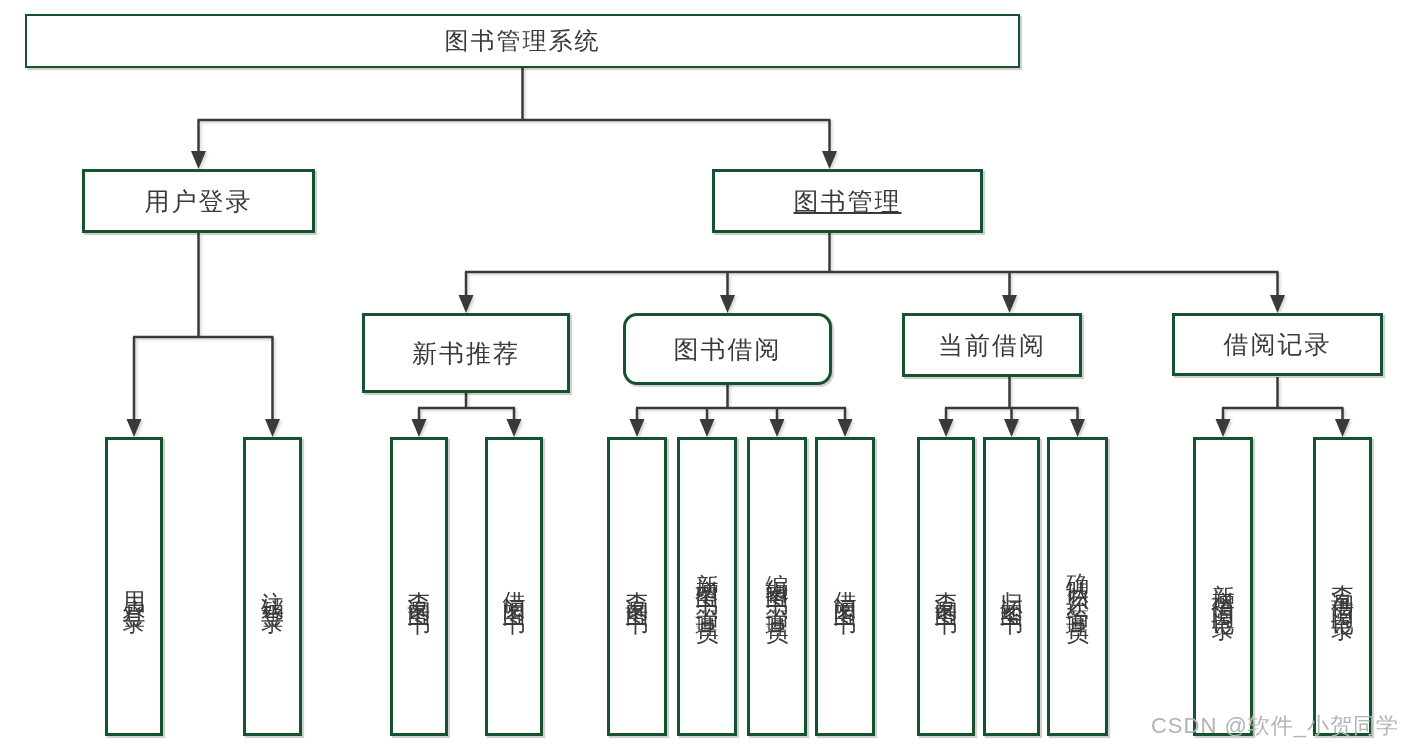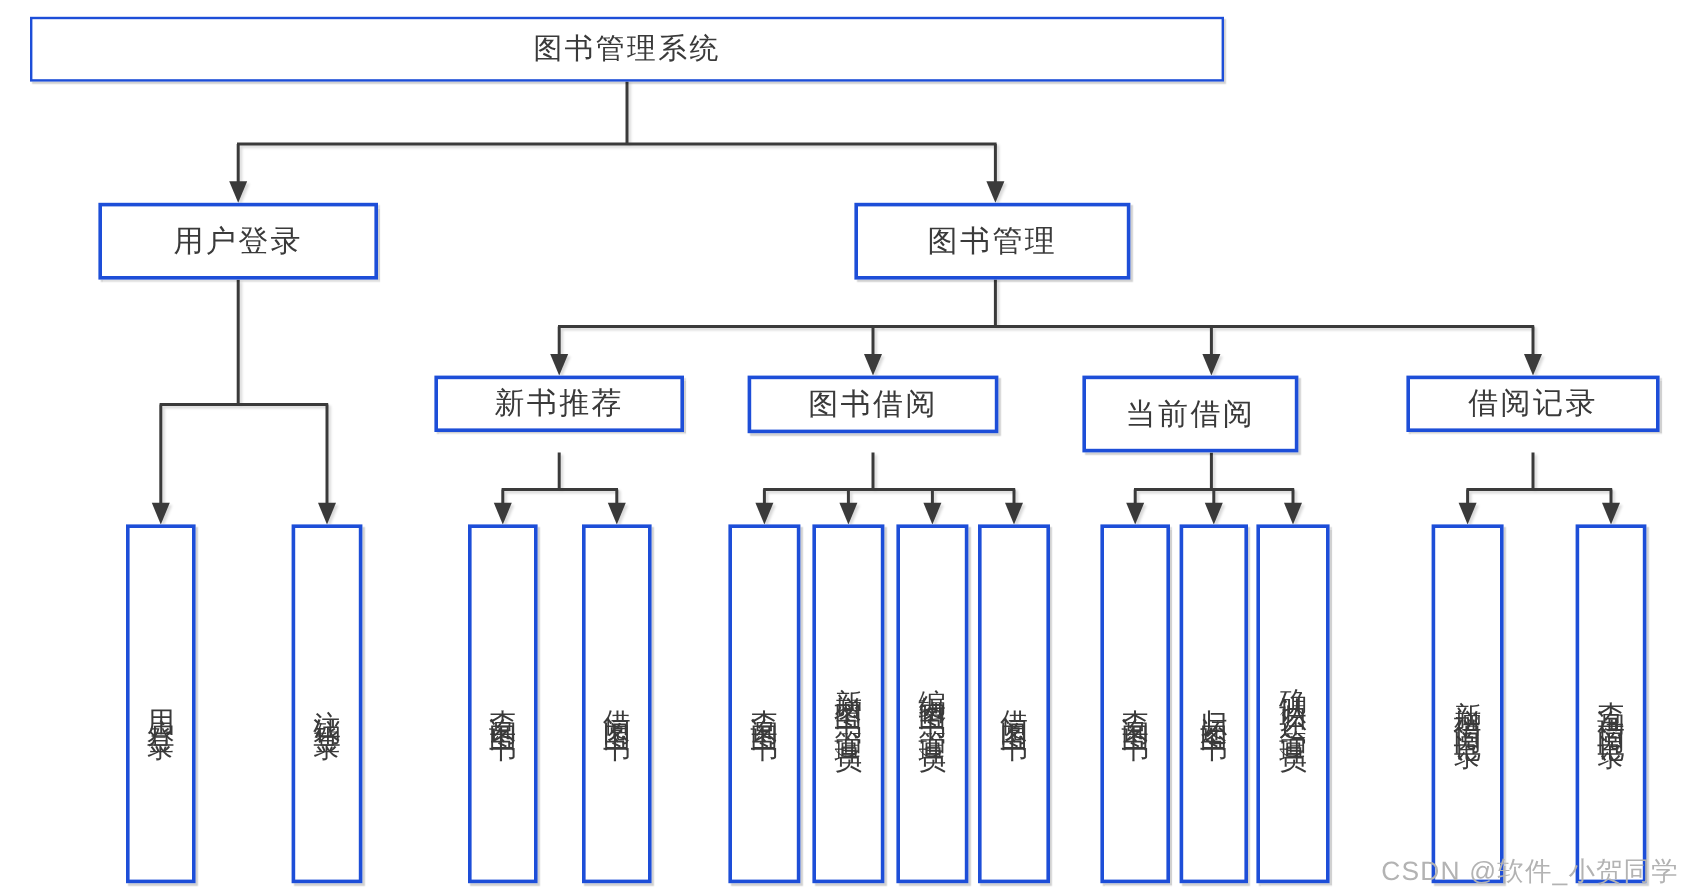--- a/index.html
+++ b/index.html
@@ -7,21 +7,21 @@
     position:relative;
     width:1405px;height:747px;
     background:#ffffff;
     font-family:"Liberation Sans","DejaVu Sans",sans-serif;
     overflow:hidden;
   }
   .node{
     position:absolute;
     box-sizing:border-box;
     background:#ffffff;
-    border:3px solid #1d4ed8;
+    border:3px solid #14532d;
     color:#3a3a3a;
     display:flex;
     align-items:center;
     justify-content:center;
     box-shadow:2px 2px 1px rgba(0,0,0,0.18);
   }
   .hbox{
     font-size:25px;
     letter-spacing:2px;
     line-height:1;
@@ -87,26 +87,26 @@
       <polygon points="1004,419 1019,419 1011.5,437"></polygon>
       <polygon points="1070,419 1085,419 1077.5,437"></polygon>
       <polygon points="1215.5,419 1230.5,419 1223,437"></polygon>
       <polygon points="1335,419 1350,419 1342.5,437"></polygon>
     </g>
   </svg>
 
   <div class="node hbox rootbox" style="left:25px;top:14px;width:995px;height:54px;">图书管理系统</div>
 
   <div class="node hbox" style="left:82px;top:169px;width:233px;height:64px;">用户登录</div>
-  <div class="node hbox" style="left:712px;top:169px;width:230px;height:64px;">图书管理</div>
+  <div class="node hbox" style="left:712px;top:169px;width:271px;height:64px;text-decoration:underline;">图书管理</div>
 
-  <div class="node hbox" style="left:362px;top:313px;width:208px;height:47px;">新书推荐</div>
-  <div class="node hbox" style="left:623px;top:313px;width:209px;height:48px;">图书借阅</div>
+  <div class="node hbox" style="left:362px;top:313px;width:208px;height:80px;">新书推荐</div>
+  <div class="node hbox" style="left:623px;top:313px;width:209px;height:72px;border-radius:14px;">图书借阅</div>
   <div class="node hbox" style="left:902px;top:313px;width:180px;height:64px;">当前借阅</div>
-  <div class="node hbox" style="left:1172px;top:313px;width:211px;height:47px;">借阅记录</div>
+  <div class="node hbox" style="left:1172px;top:313px;width:211px;height:63px;">借阅记录</div>
 
   <div class="node vbox" style="left:105px;top:437px;width:58px;height:299px;">用户登录</div>
   <div class="node vbox" style="left:243px;top:437px;width:59px;height:299px;">注销登录</div>
 
   <div class="node vbox" style="left:390px;top:437px;width:58px;height:299px;">查询图书</div>
   <div class="node vbox" style="left:485px;top:437px;width:58px;height:299px;">借阅图书</div>
 
   <div class="node vbox" style="left:607px;top:437px;width:60px;height:299px;">查询图书</div>
   <div class="node vbox" style="left:677px;top:437px;width:60px;height:299px;">新增图书（管理员）</div>
   <div class="node vbox" style="left:747px;top:437px;width:60px;height:299px;">编辑图书（管理员）</div>

